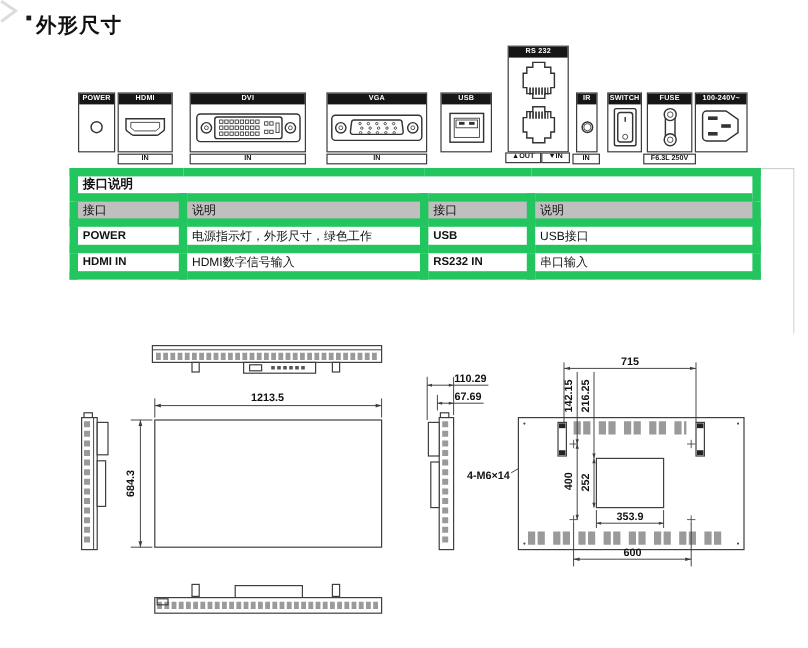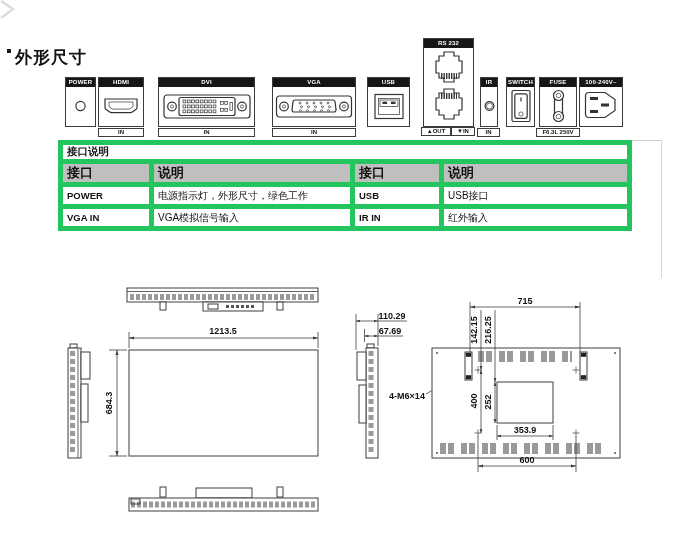--- a/index.html
+++ b/index.html
@@ -1,40 +1,40 @@
 <!DOCTYPE html>
 <html><head>
 <meta charset="utf-8">
 <style>
   html,body{margin:0;padding:0;background:#fff;}
   #screen{position:relative;width:673px;height:540px;background:#fff;overflow:hidden;
           font-family:"Liberation Sans",sans-serif;color:#111;}
   
-  .title-wrap{position:absolute;left:7px;top:10px;display:flex;align-items:flex-start;margin-top:36px;}
+  .title-wrap{position:absolute;left:22px;top:10px;display:flex;align-items:flex-start;}
   .title-bullet{width:4px;height:4px;background:#1a1a1a;margin-right:4px;margin-top:3px;}
   .page-title{font-size:17px;font-weight:bold;letter-spacing:1px;color:#111;}
   
   .conn{position:absolute;border:1.5px solid #3c3c3c;background:#fff;box-sizing:border-box;}
   .conn-head{height:9px;background:#161616;color:#fff;font-size:6px;line-height:9px;
              text-align:center;font-weight:bold;letter-spacing:.2px;white-space:nowrap;overflow:hidden;}
   .conn-body{position:relative;display:flex;align-items:center;justify-content:center;}
   .sub{position:absolute;height:9px;border:1px solid #3c3c3c;background:#fff;box-sizing:border-box;
        font-size:6px;line-height:7px;font-weight:bold;text-align:center;white-space:nowrap;overflow:hidden;}
   .i{fill:#fff;stroke:#333;stroke-width:1.2;}
   .p{fill:#fff;stroke:#333;stroke-width:0.7;}
   
   .sep-h{position:absolute;left:627px;top:140px;width:35px;height:1px;background:#cfcfcf;}
   .sep-v{position:absolute;left:661px;top:140px;width:1px;height:138px;background:#d8d8d8;}
   table.iface{position:absolute;left:58px;top:140px;border-collapse:collapse;table-layout:fixed;
               width:569px;font-size:10px;}
-  table.iface td,table.iface th{border:5px solid #22c55e;padding:0 4px;vertical-align:middle;
+  table.iface td,table.iface th{border:7px solid #22c55e;padding:0 4px;vertical-align:middle;
               text-align:left;box-sizing:border-box;}
   table.iface{border:1px solid #9c9c9c;}
   tr.cap-row td{border-bottom:1px solid #aeaeae;font-weight:bold;font-size:10.5px;height:16px;}
-  tr.head-row th{background:#bfbfbf;font-weight:bold;height:15px;font-size:13px;}
+  tr.head-row th{background:#bfbfbf;font-weight:normal;height:15px;font-size:10px;}
   tr.data-row{height:22px;}
   td.latin{font-weight:bold;font-size:9.5px;}
   
   #drawings{position:absolute;left:0;top:280px;}
   .ln{fill:#fff;stroke:#3f3f3f;stroke-width:1;}
   .lnf{fill:none;stroke:#3f3f3f;stroke-width:1;}
   .dim{stroke:#3f3f3f;stroke-width:0.8;fill:none;}
   .arw{fill:#3f3f3f;stroke:none;}
   .vent{stroke:#9a9a9a;fill:none;}
   text.dimt{font:bold 9px "Liberation Sans",sans-serif;fill:#111;}
@@ -252,24 +252,24 @@
       <th>接口</th>
       <th>说明</th>
     </tr>
     <tr class="data-row">
       <td class="latin">POWER</td>
       <td>电源指示灯，外形尺寸，绿色工作</td>
       <td class="latin">USB</td>
       <td>USB接口</td>
     </tr>
     <tr class="data-row">
-      <td class="latin">VGA IN</td>
-      <td>VGA模拟信号输入</td>
-      <td class="latin">IR IN</td>
-      <td>红外输入</td>
+      <td class="latin">HDMI IN</td>
+      <td>HDMI数字信号输入</td>
+      <td class="latin">RS232 IN</td>
+      <td>串口输入</td>
     </tr>
   </tbody>
     </table>
 
   <svg id="drawings" width="673" height="260" viewBox="0 0 673 260">
 
     <g>
       <rect x="127" y="8" width="191" height="14" class="ln"></rect>
       <line x1="127" y1="11.5" x2="318" y2="11.5" class="dim"></line>
       <line x1="130" y1="17" x2="315" y2="17" class="vent" stroke-width="6" stroke-dasharray="4 2"></line>

